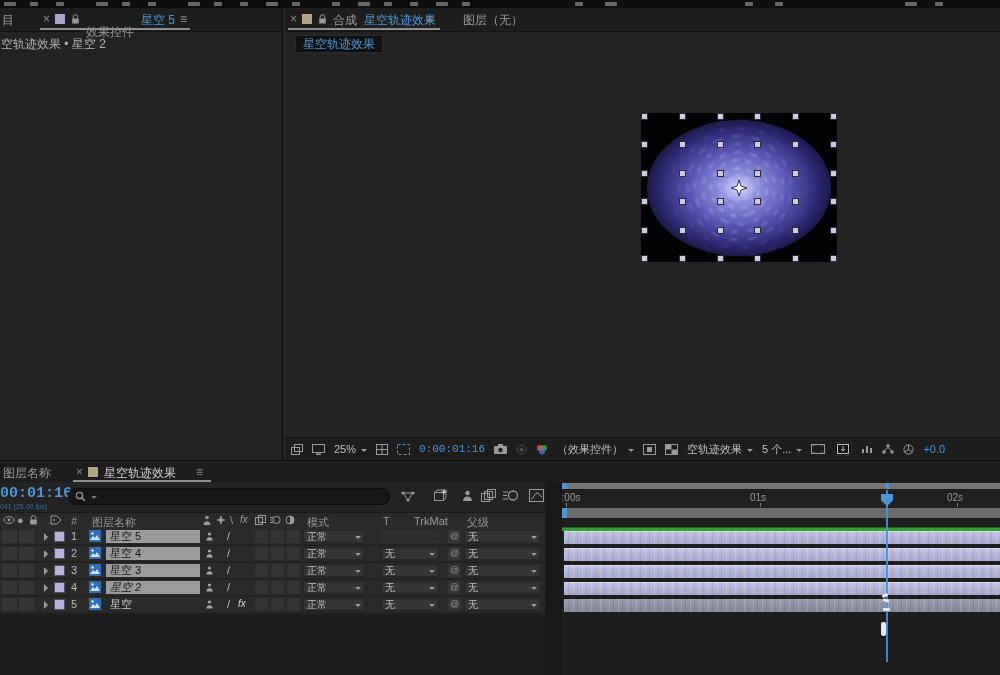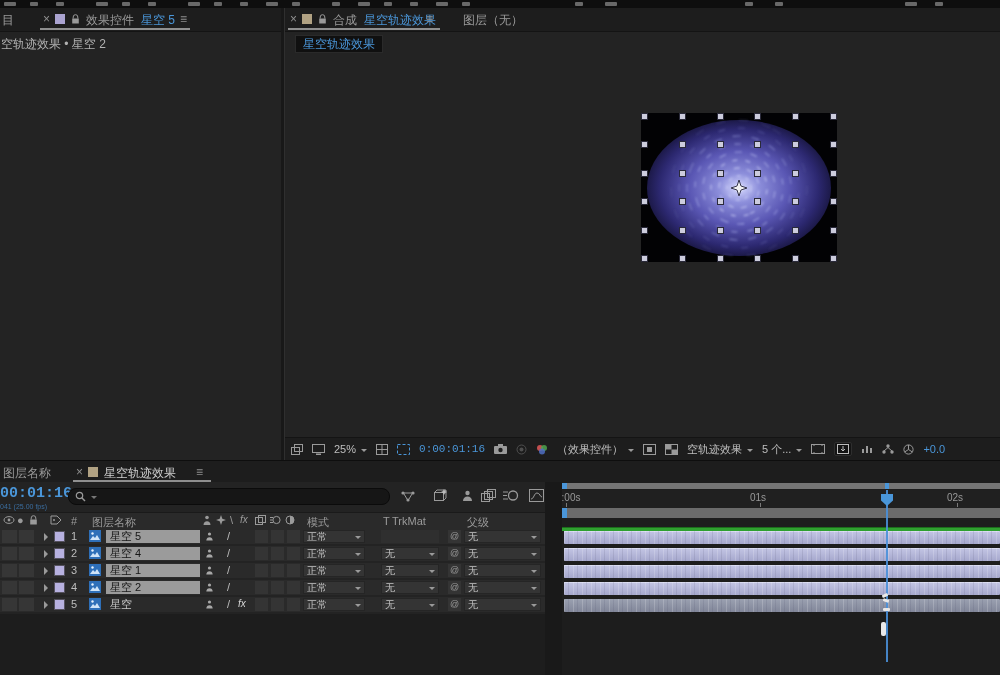--- a/index.html
+++ b/index.html
@@ -86,21 +86,21 @@
     <div class="tabbar abs" style="left:0;top:0;width:281px;height:23px;">
       <span class="abs tabtext" style="left:2px;top:4px;">目</span>
       <span class="abs closex" style="left:43px;top:4px;">×</span>
       <span class="abs swatch" style="left:55px;top:6px;background:#aaa3d0;"></span>
       <span class="abs icon" style="left:71px;top:6px;">
         <svg width="9" height="11" viewBox="0 0 9 11">
             <path d="M2.2 4.5V3a2.3 2.3 0 0 1 4.6 0v1.5" fill="none" stroke="#9a9a9a"></path>
             <rect x="1.2" y="4.5" width="6.6" height="5" fill="#9a9a9a"></rect>
           </svg>
       </span>
-      <span class="abs tabtext" style="left:86px;top:4px;">效果控件</span>
+      <span class="abs tabtext" style="left:86px;top:16px;">效果控件</span>
       <span class="abs bluetext" style="left:141px;top:4px;font-size:12px;">星空 5</span>
       <span class="abs menuicon" style="left:180px;top:4px;">≡</span>
       <div class="underline" style="left:40px;width:150px;"></div>
     </div>
     <div class="abs" style="left:1px;top:28px;color:#b2b2b2;font-size:12px;">空轨迹效果 • 星空 2</div>
     <div class="panelbody abs" style="left:0;top:44px;width:281px;height:408px;"></div>
   </div>
 
   <div class="abs" style="left:281px;top:8px;width:3px;height:452px;background:#181818;border-right:1px solid #2f2f2f;"></div>
 
@@ -409,21 +409,21 @@
           </svg>
         </span>
       <span class="icon" style="left:285px;">
           <svg width="10" height="10">
             <circle cx="5" cy="5" r="4" fill="none" stroke="#9a9a9a"></circle>
             <path d="M5 1a4 4 0 0 1 0 8z" fill="#9a9a9a"></path>
           </svg>
         </span>
       <span style="left:307px;">模式</span>
       <span style="left:383px;">T</span>
-      <span style="left:392px;">TrkMat</span>
+      <span style="left:414px;">TrkMat</span>
       <span style="left:467px;">父级</span>
     </div>
 
     <div id="rows">
         <div class="lrow" style="top: 47px;">
           <div class="tglcell" style="left: 2px;"></div>
           <div class="tglcell" style="left: 19px;"></div>
           <div class="exparrow" style="left: 44px;"></div>
           <div class="lblswatch" style="left: 54px;"></div>
           <div style="position: absolute; left: 71px; top: 1px; color: rgb(189, 189, 189);">1</div>
@@ -500,21 +500,21 @@
           <div class="exparrow" style="left: 44px;"></div>
           <div class="lblswatch" style="left: 54px;"></div>
           <div style="position: absolute; left: 71px; top: 1px; color: rgb(189, 189, 189);">3</div>
           <div class="icon" style="position: absolute; left: 89px; top: 1px;">
             <svg width="12" height="12">
               <rect width="12" height="12" fill="#2e6fb8"></rect>
               <path d="M1 10l3-4 2 2 2-3 3 5z" fill="#cfe3f7"></path>
               <circle cx="3.5" cy="3.5" r="1.2" fill="#e8f2fc"></circle>
             </svg>
           </div>
-          <div class="lname sel" style="left: 106px;">星空 1</div>
+          <div class="lname sel" style="left: 106px;">星空 3</div>
           <div class="icon" style="position: absolute; left: 205px; top: 3px;">
             <svg width="9" height="9">
               <circle cx="4.5" cy="2" r="1.6" fill="#a8a8a8"></circle>
               <path d="M1.3 8.6c0-2.2 1.4-3.4 3.2-3.4s3.2 1.2 3.2 3.4z" fill="#a8a8a8"></path>
             </svg>
           </div>
           <div style="position: absolute; left: 227px; top: 1px; color: rgb(189, 189, 189);">/</div>
           <div class="dcell" style="left: 255px;"></div>
           <div class="dcell" style="left: 271px;"></div>
           <div class="dcell" style="left: 287px;"></div>
@@ -538,21 +538,21 @@
           <div class="exparrow" style="left: 44px;"></div>
           <div class="lblswatch" style="left: 54px;"></div>
           <div style="position: absolute; left: 71px; top: 1px; color: rgb(189, 189, 189);">4</div>
           <div class="icon" style="position: absolute; left: 89px; top: 1px;">
             <svg width="12" height="12">
               <rect width="12" height="12" fill="#2e6fb8"></rect>
               <path d="M1 10l3-4 2 2 2-3 3 5z" fill="#cfe3f7"></path>
               <circle cx="3.5" cy="3.5" r="1.2" fill="#e8f2fc"></circle>
             </svg>
           </div>
-          <div class="lname sel" style="left: 106px;">星空 2</div>
+          <div class="lname sel" style="left: 106px; font-style: italic;">星空 2</div>
           <div class="icon" style="position: absolute; left: 205px; top: 3px;">
             <svg width="9" height="9">
               <circle cx="4.5" cy="2" r="1.6" fill="#a8a8a8"></circle>
               <path d="M1.3 8.6c0-2.2 1.4-3.4 3.2-3.4s3.2 1.2 3.2 3.4z" fill="#a8a8a8"></path>
             </svg>
           </div>
           <div style="position: absolute; left: 227px; top: 1px; color: rgb(189, 189, 189);">/</div>
           <div class="dcell" style="left: 255px;"></div>
           <div class="dcell" style="left: 271px;"></div>
           <div class="dcell" style="left: 287px;"></div>

